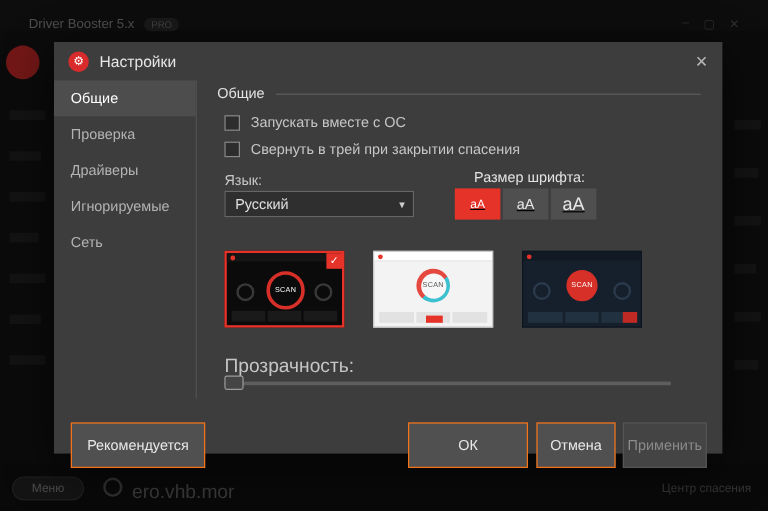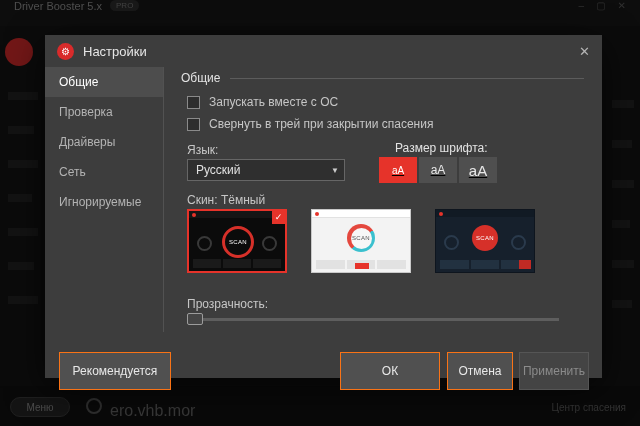--- a/index.html
+++ b/index.html
@@ -1,21 +1,21 @@
 <!DOCTYPE html>
 <html><head>
 <meta charset="utf-8">
 <style>
   html,body{margin:0;padding:0;background:#000;}
   .stage{position:relative;width:640px;height:426px;background:#141414;overflow:hidden;
          font-family:"Liberation Sans", sans-serif; -webkit-font-smoothing:antialiased;}
 
   
   .topbar{position:absolute;left:0;top:0;right:0;height:26px;background:#191919;
-          display:flex;align-items:flex-start;padding:0 14px;box-sizing:border-box;z-index:1;}
+          display:flex;align-items:flex-end;padding:0 24px;box-sizing:border-box;z-index:1;}
   .app-title{font-size:11px;color:#8e8e8e;}
   .app-badge{margin-left:8px;padding:1px 6px;background:#2e2e2e;border-radius:7px;
              font-size:8px;color:#777;}
   .win-controls{margin-left:auto;display:flex;gap:12px;font-size:10px;color:#555;}
   .bg-red-circle{position:absolute;left:5px;top:38px;width:28px;height:28px;border-radius:50%;
                  background:#cf2a2a;z-index:1;}
   .ghost{position:absolute;height:8px;background:#242424;z-index:1;}
   .bottombar{position:absolute;left:0;bottom:0;right:0;height:40px;background:#121212;z-index:1;}
   .pill{position:absolute;left:10px;top:11px;width:60px;height:20px;background:#262626;
         border:1px solid #3a3a3a;border-radius:10px;box-sizing:border-box;
@@ -93,21 +93,21 @@
   .t2 .redbtn{position:absolute;bottom:3px;left:43px;width:14px;height:6px;background:#e6332a;}
 
   .t3{left:390px;background:#16202c;border:1px solid #0e151e;}
   .t3 .tb{background:#111a24;}
   .t3 .disc{position:absolute;left:36px;top:15px;width:26px;height:26px;border-radius:50%;
             background:#d63029;display:flex;align-items:center;justify-content:center;}
   .t3 .gauge{border-color:#2a3a4c;}
   .t3 .panels i{background:#223140;}
   .t3 .redbtn{position:absolute;right:3px;bottom:3px;width:12px;height:9px;background:#c02a24;}
 
-  .trans-label{position:absolute;left:142px;top:262px;font-size:12px;color:#c6c6c6;}
+  .trans-label{position:absolute;left:142px;top:262px;font-size:16px;color:#c6c6c6;}
   .slider-track{position:absolute;left:142px;top:283px;width:372px;height:3px;background:#5e5e5e;}
   .slider-handle{position:absolute;left:142px;top:278px;width:16px;height:12px;background:#454545;
                  border:1px solid #9c9c9c;border-radius:2px;box-sizing:border-box;}
 
   .btn{position:absolute;top:317px;height:38px;box-sizing:border-box;background:#505050;
        color:#e8e8e8;font-size:12px;display:flex;align-items:center;justify-content:center;
        border:1px solid #f97316;}
   .btn-rec{left:14px;width:112px;}
   .btn-ok{left:295px;width:100px;}
   .btn-cancel{left:402px;width:66px;}
@@ -158,22 +158,22 @@
     <div class="dlg-title">
       <span class="dlg-logo">⚙</span>
       <span class="dlg-title-text">Настройки</span>
       <span class="dlg-close">✕</span>
     </div>
 
     <div class="sidebar">
       <div class="side-item sel">Общие</div>
       <div class="side-item">Проверка</div>
       <div class="side-item">Драйверы</div>
+      <div class="side-item">Игнорируемые</div>
       <div class="side-item">Сеть</div>
-      <div class="side-item">Игнорируемые</div>
     </div>
 
     <div class="section-row">
       <span class="section-title">Общие</span>
       <span class="section-line"></span>
     </div>
 
     <div class="cb-row cb-row1">
       <span class="checkbox"></span>
       <span class="cb-label">Запускать вместе с ОС</span>
@@ -189,21 +189,20 @@
       <span class="arrow">▼</span>
     </div>
 
     <div class="fs-label">Размер шрифта:</div>
     <div class="fs-group">
       <div class="fs-btn fs1 sel">аА</div>
       <div class="fs-btn fs2">аА</div>
       <div class="fs-btn fs3">аА</div>
     </div>
 
-    <div class="skin-label">Скин: Тёмный</div>
 
     <div class="thumb t1">
       <div class="tb">
           <b></b>
         </div>
       <div class="gauge gl"></div>
       <div class="gauge gr"></div>
       <div class="ring">
         <span class="scan">SCAN</span>
       </div>

